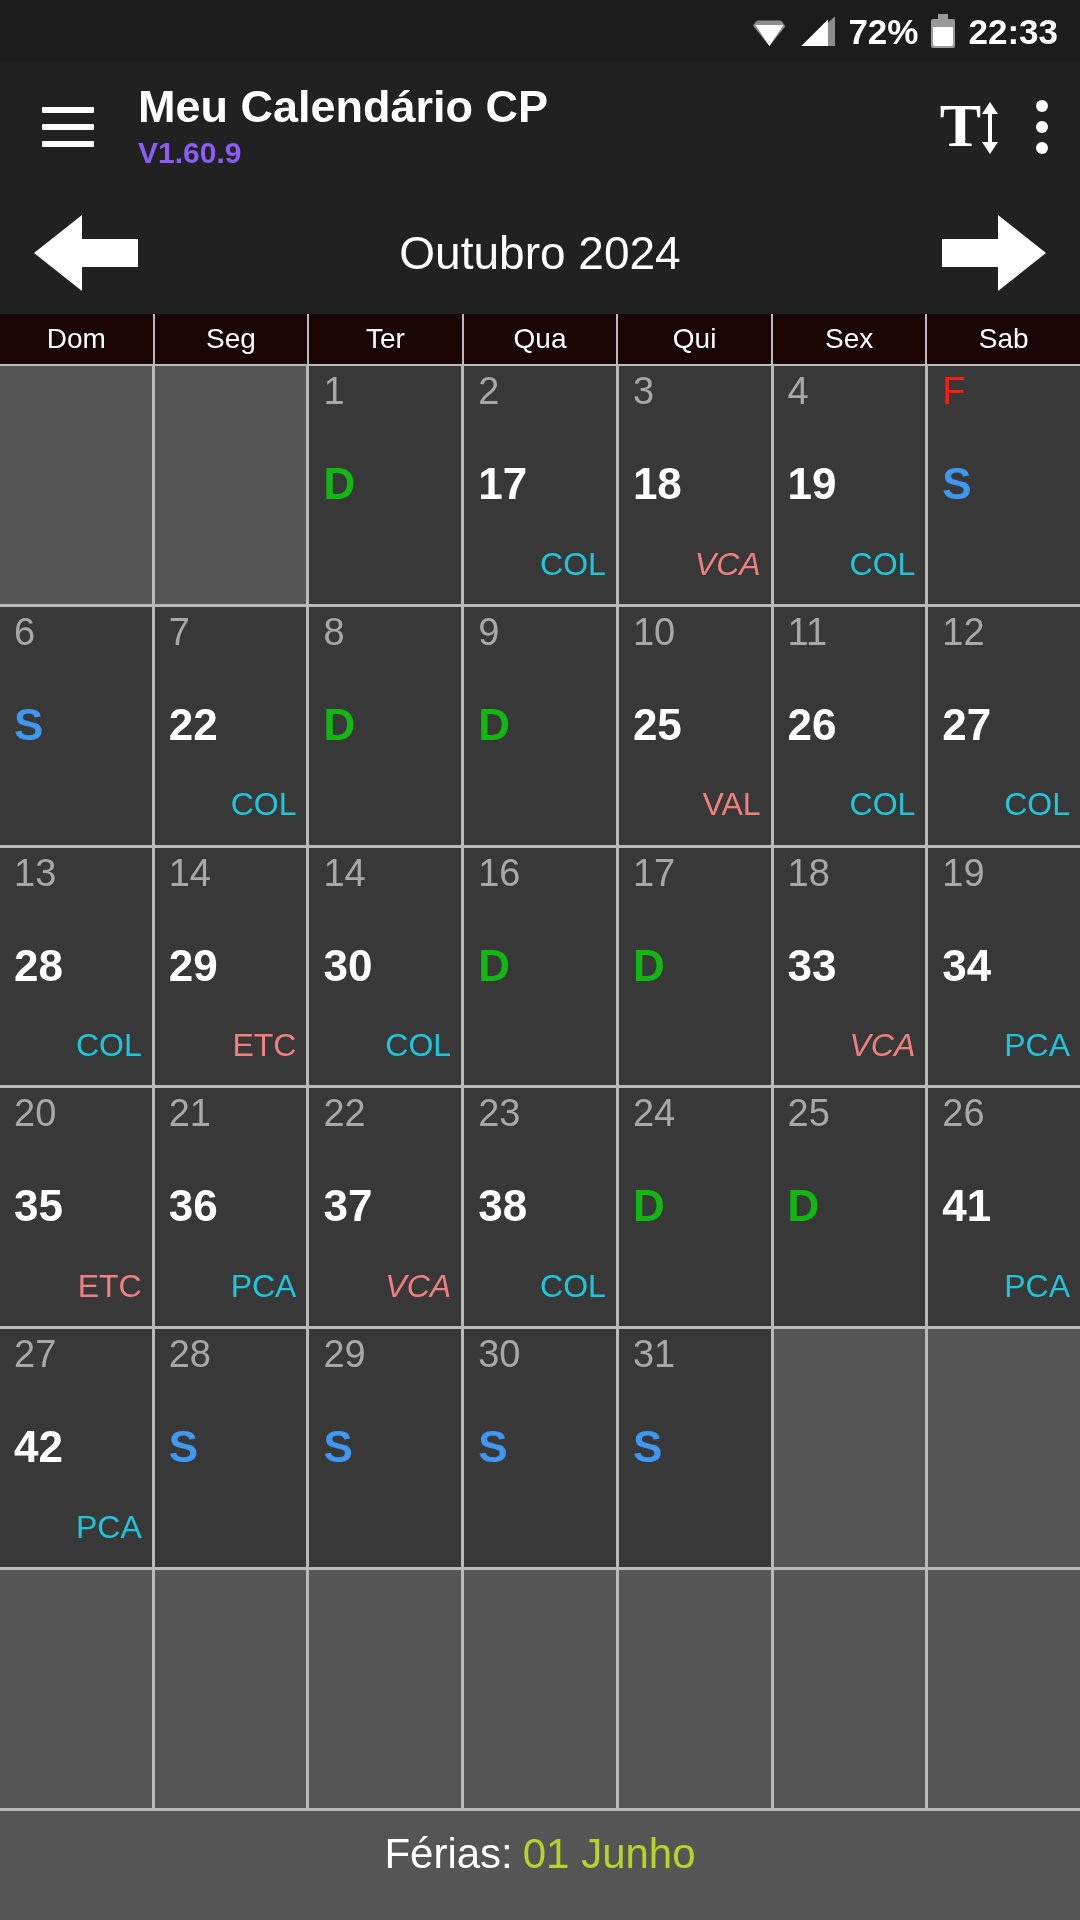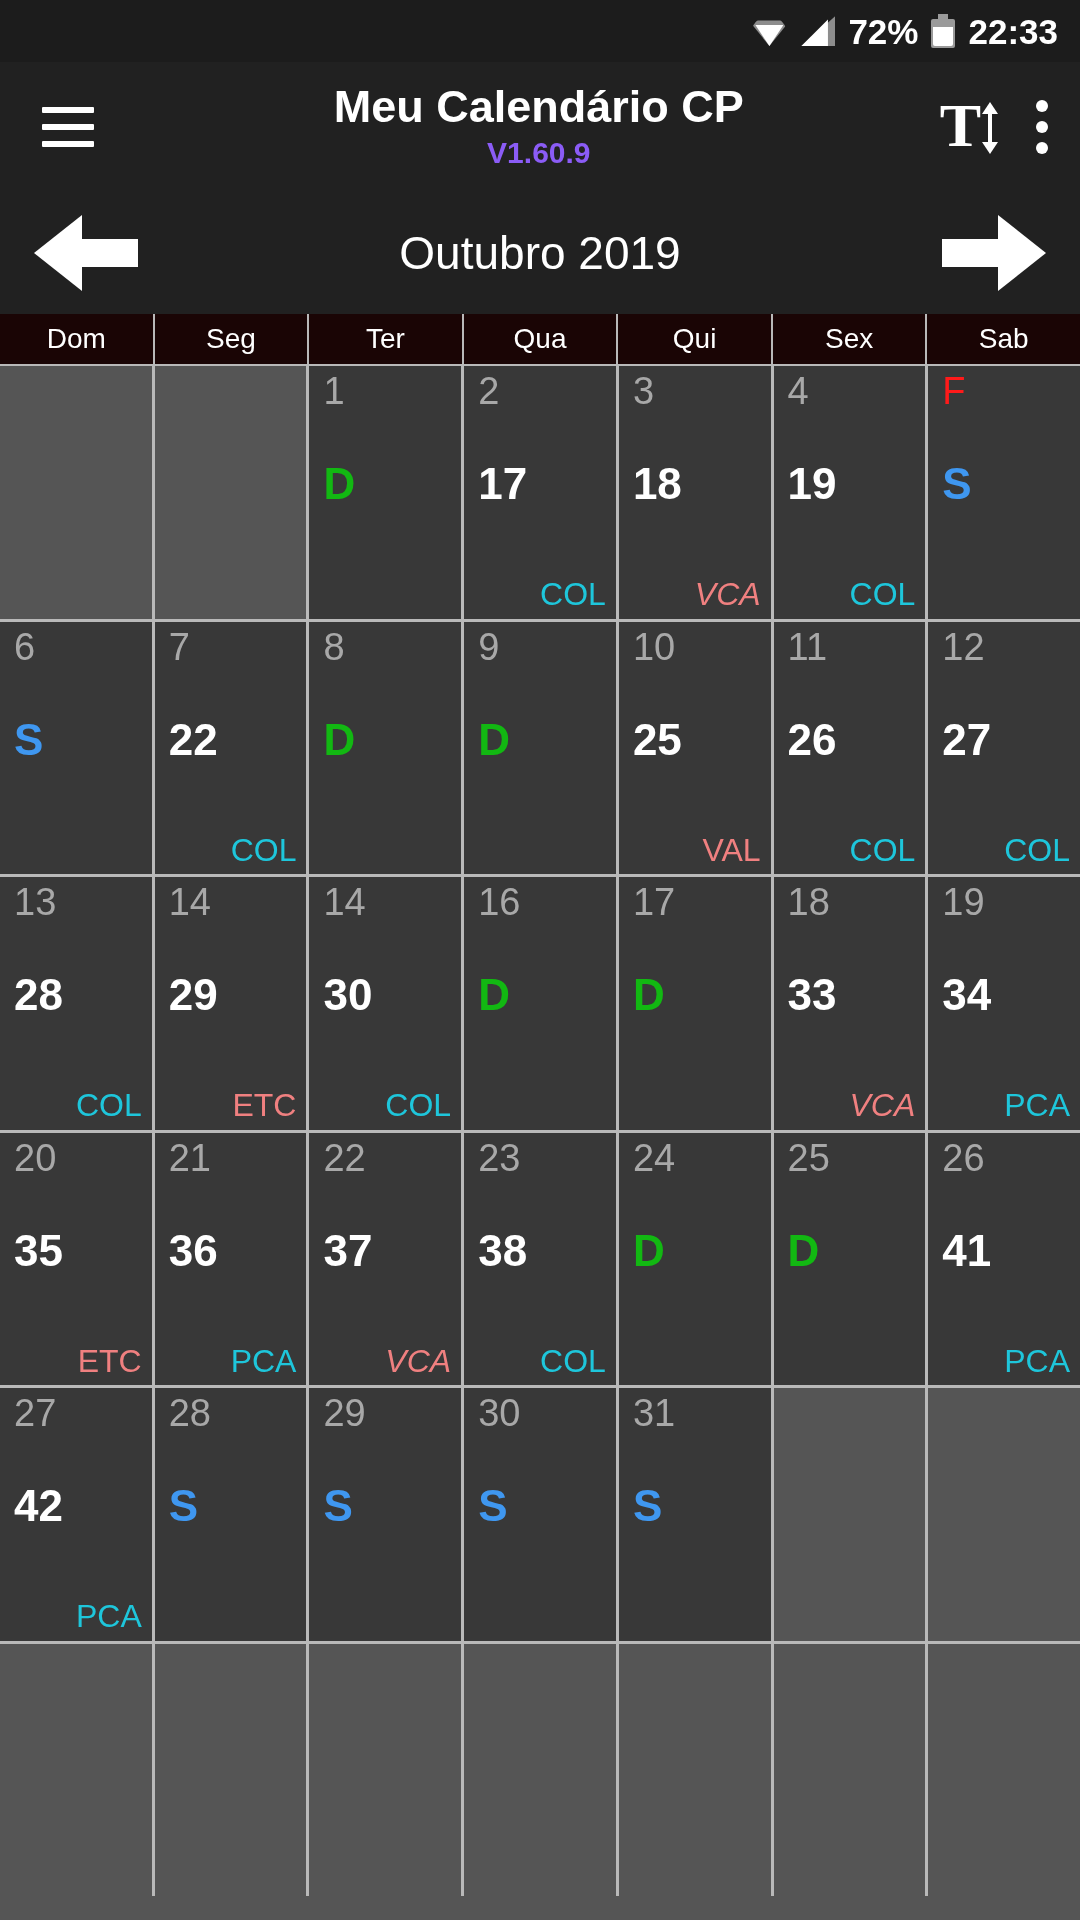--- a/index.html
+++ b/index.html
@@ -38,21 +38,21 @@
   .bat-ic .shell { position:absolute; left:0; top:5px; width:24px; height:29px; background:#9a9a9a; border-radius:2px; }
   .bat-ic .lvl { position:absolute; left:2px; top:13px; width:20px; height:19px; background:#ffffff; border-radius:0 0 2px 2px; }
 
   
   .appbar {
     background:#212121; flex:0 0 130px; display:flex; align-items:center;
     padding:0 26px 0 42px;
   }
   .hamburger { width:52px; height:40px; display:flex; flex-direction:column; justify-content:space-between; flex:0 0 auto; }
   .hamburger span { display:block; height:6px; background:#ffffff; border-radius:1px; }
-  .titles { margin-left:44px; flex:1 1 auto; display:flex; flex-direction:column; justify-content:center;align-items:center; }
+  .titles { margin-left:44px; flex:1 1 auto; display:flex; flex-direction:column; justify-content:center; }
   .app-title { color:#ffffff; font-size:45px; font-weight:bold; line-height:1.12; }
   .app-sub { color:#8b5cf6; font-size:30px; font-weight:bold; line-height:1.25; margin-top:2px; }
   .tool-btns { display:flex; align-items:center; gap:38px; flex:0 0 auto; padding-right:6px; }
   .fontsize-ic { display:flex; align-items:flex-start; height:62px; }
   .fontsize-ic .bigT {
     color:#ffffff; font-family:"Liberation Serif", serif; font-weight:bold;
     font-size:62px; line-height:0.95;
   }
   .fontsize-ic .updown { width:16px; height:52px; position:relative; margin-left:1px; margin-top:6px; }
   .fontsize-ic .updown .bar { position:absolute; left:6px; top:6px; width:4px; height:40px; background:#ffffff; }
@@ -93,21 +93,21 @@
     position:absolute; left:14px; top:6px; font-size:38px; color:#a8a8a8; line-height:1.05;
   }
   .daynum.holiday { color:#ff1a1a; }
   .marker {
     position:absolute; left:14px; top:96px; font-size:44px; font-weight:bold;
     color:#ffffff; line-height:1;
   }
   .marker.folga { color:#12b812; }
   .marker.sab { color:#3f97f0; }
   .code {
-    position:absolute; right:10px; bottom:6px; font-size:32px; line-height:1.1;
+    position:absolute; right:10px; bottom:22px; font-size:32px; line-height:1.1;
   }
   .code.col { color:#1ec6db; }
   .code.pca { color:#1ec6db; }
   .code.vca { color:#f08080;font-style:italic; }
   .code.etc { color:#f08080; }
   .code.val { color:#f08080; }
 
   
   .footer {
     flex:0 0 88px; background:#555555; display:flex; align-items:center;
@@ -164,21 +164,21 @@
           <i></i>
       </div>
     </div>
   </div>
 
   <div class="monthnav">
     <div class="arrow-btn arrow-left">
       <div class="head"></div>
         <div class="shaft"></div>
     </div>
-    <div class="month-label">Outubro 2019</div>
+    <div class="month-label">Outubro 2024</div>
     <div class="arrow-btn arrow-right">
       <div class="head"></div>
         <div class="shaft"></div>
     </div>
   </div>
 
   <div class="weekhdr" id="weekhdr">
       <div class="wd">Dom</div>
       <div class="wd">Seg</div>
       <div class="wd">Ter</div>
@@ -349,14 +349,18 @@
         <div class="cell empty"></div>
         <div class="cell empty"></div>
         <div class="cell empty"></div>
         <div class="cell empty"></div>
         <div class="cell empty"></div>
         <div class="cell empty"></div>
         <div class="cell empty"></div>
       </div>
     </div>
 
+  <div class="footer">
+    <span class="f-label">Férias:</span>
+    <span class="f-value">01 Junho</span>
+  </div>
 
 </div>
 
 </body></html>

